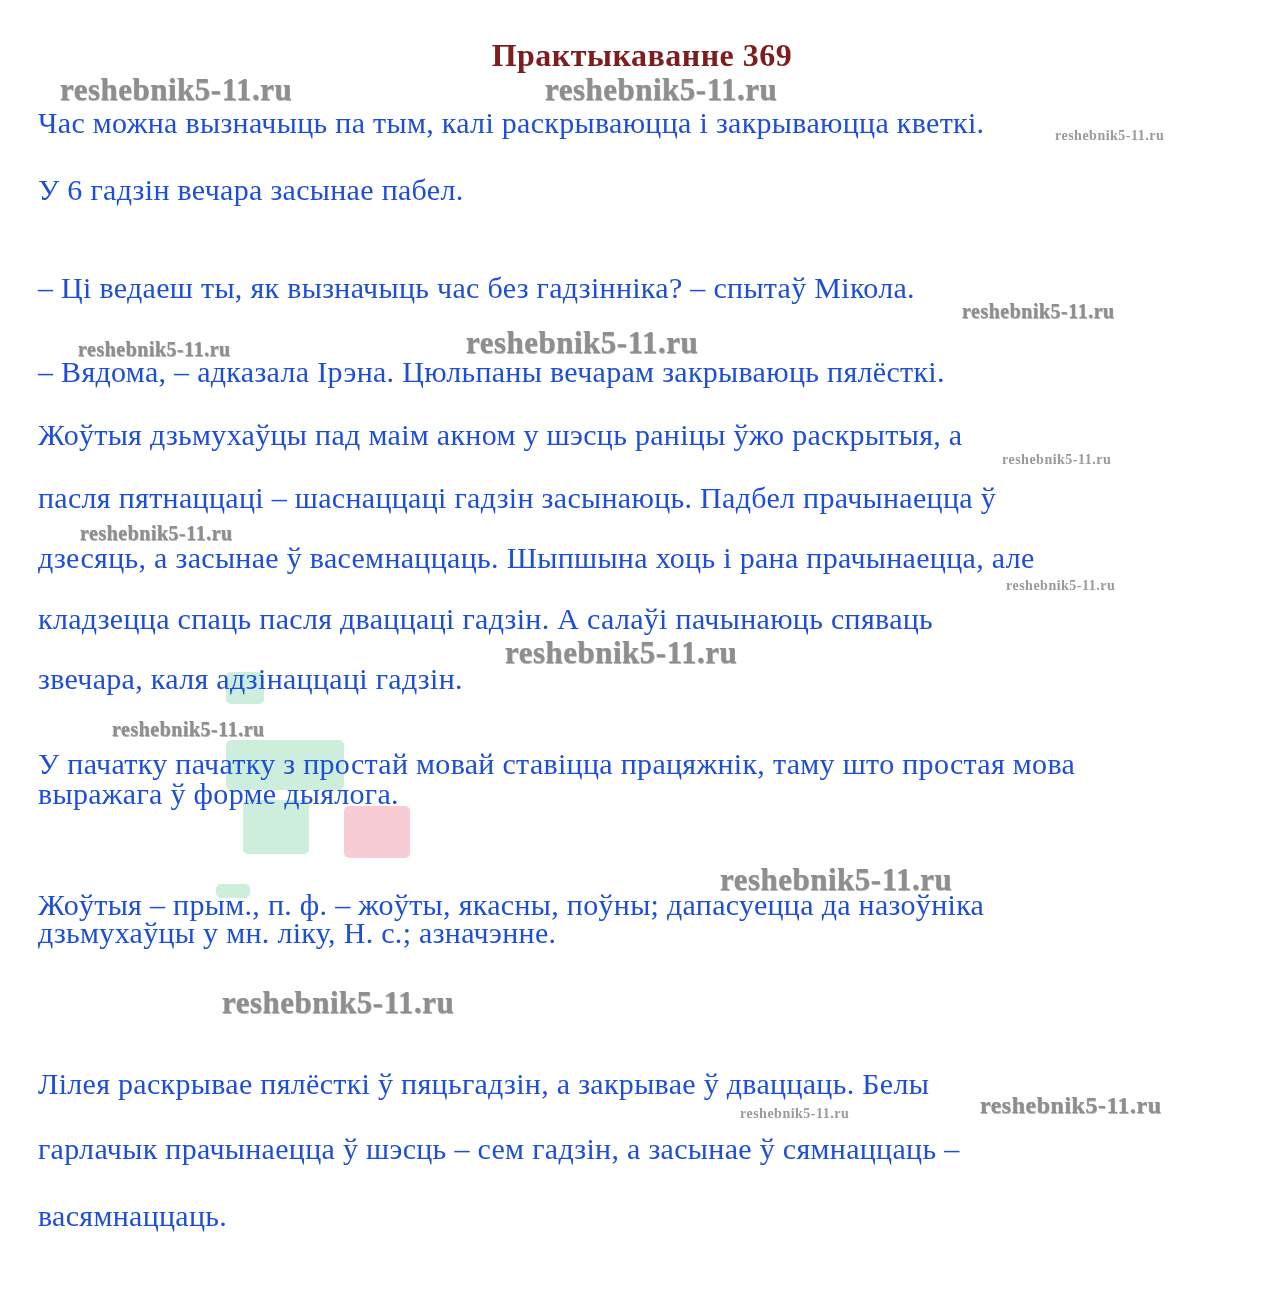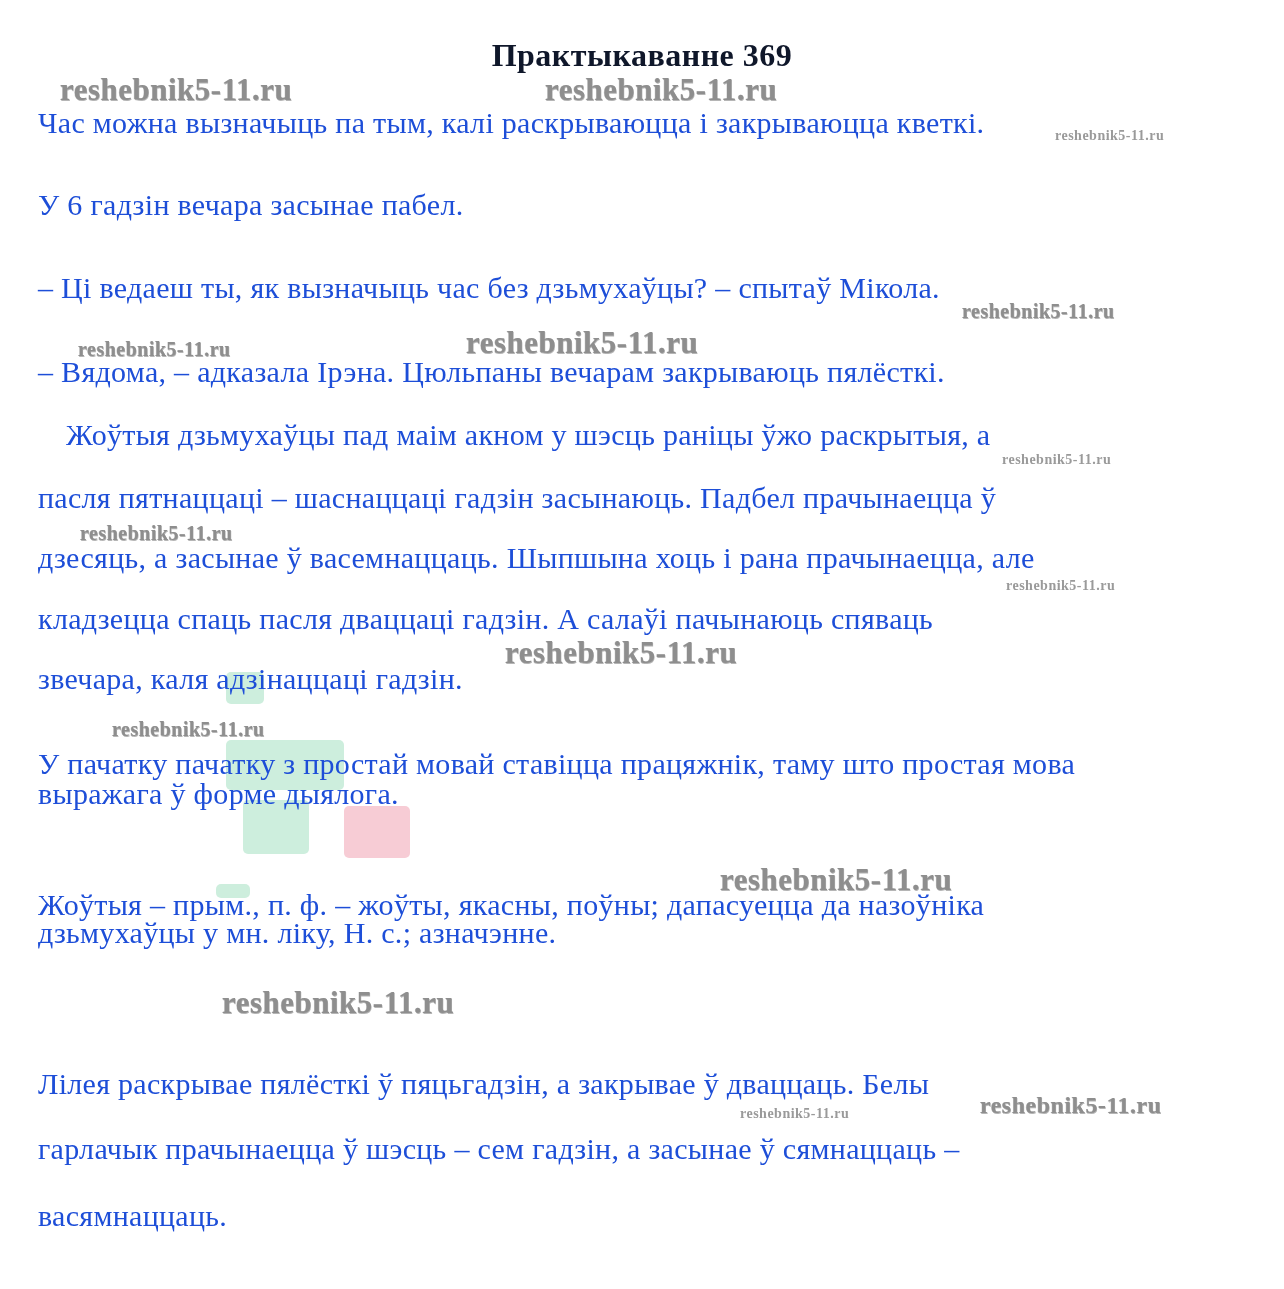--- a/index.html
+++ b/index.html
@@ -3,21 +3,21 @@
 <meta charset="utf-8">
 <style>
   html,body{margin:0;padding:0;background:#ffffff;}
   body{
     width:1284px;height:1289px;position:relative;overflow:hidden;
     font-family:"Liberation Serif", serif;
   }
   .page{position:absolute;inset:0;background:#ffffff;overflow:hidden;}
   .doc-title{
     position:absolute;top:16px;left:0;width:100%;text-align:center;
-    font-weight:bold;font-size:32px;color:#0f172a;letter-spacing:0.5px;z-index:2;
+    font-weight:bold;font-size:32px;color:#7f1d1d;letter-spacing:0.5px;z-index:2;
   }
   .text-line{
     position:absolute;left:38px;font-size:30px;color:#1d4ed8;
     white-space:nowrap;z-index:2;letter-spacing:0.3px;
   }
   .watermark{
     position:absolute;font-weight:bold;color:#8e8e8e;white-space:nowrap;z-index:1;
     text-shadow:0.5px 0.5px 0 #b5b5b5, -0.5px -0.5px 0 #cfcfcf;
     letter-spacing:0.5px;
   }
@@ -51,24 +51,24 @@
       <div class="watermark wm-small" style="top: 578px; left: 1006px;">reshebnik5-11.ru</div>
       <div class="watermark wm-large" style="top: 635px; left: 505px;">reshebnik5-11.ru</div>
       <div class="watermark wm-medium" style="top: 718px; left: 112px;">reshebnik5-11.ru</div>
       <div class="watermark wm-large" style="top: 862px; left: 720px;">reshebnik5-11.ru</div>
       <div class="watermark wm-large" style="top: 985px; left: 222px;">reshebnik5-11.ru</div>
       <div class="watermark wm-small" style="top: 1106px; left: 740px;">reshebnik5-11.ru</div>
       <div class="watermark wm-mlarge" style="top: 1092px; left: 980px;">reshebnik5-11.ru</div>
     </div>
   <div id="text-layer">
       <div class="text-line" style="top: 106px;">Час можна вызначыць па тым, калі раскрываюцца і закрываюцца кветкі.</div>
-      <div class="text-line" style="top: 188px;">У 6 гадзін вечара засынае пабел.</div>
-      <div class="text-line" style="top: 271px;">– Ці ведаеш ты, як вызначыць час без дзьмухаўцы? – спытаў Мікола.</div>
+      <div class="text-line" style="top: 173px;">У 6 гадзін вечара засынае пабел.</div>
+      <div class="text-line" style="top: 271px;">– Ці ведаеш ты, як вызначыць час без гадзінніка? – спытаў Мікола.</div>
       <div class="text-line" style="top: 355px;">– Вядома, – адказала Ірэна. Цюльпаны вечарам закрываюць пялёсткі.</div>
-      <div class="text-line" style="top: 418px; margin-left: 28px;">Жоўтыя дзьмухаўцы пад маім акном у шэсць раніцы ўжо раскрытыя, а</div>
+      <div class="text-line" style="top: 418px;">Жоўтыя дзьмухаўцы пад маім акном у шэсць раніцы ўжо раскрытыя, а</div>
       <div class="text-line" style="top: 481px;">пасля пятнаццаці – шаснаццаці гадзін засынаюць. Падбел прачынаецца ў</div>
       <div class="text-line" style="top: 541px;">дзесяць, а засынае ў васемнаццаць. Шыпшына хоць і рана прачынаецца, але</div>
       <div class="text-line" style="top: 602px;">кладзецца спаць пасля дваццаці гадзін. А салаўі пачынаюць спяваць</div>
       <div class="text-line" style="top: 662px;">звечара, каля адзінаццаці гадзін.</div>
       <div class="text-line" style="top: 747px;">У пачатку пачатку з простай мовай ставіцца працяжнік, таму што простая мова</div>
       <div class="text-line" style="top: 777px; font-family: Liberation Serif, serif;">выражага ў форме дыялога.</div>
       <div class="text-line" style="top: 888px;">Жоўтыя – прым., п. ф. – жоўты, якасны, поўны; дапасуецца да назоўніка</div>
       <div class="text-line" style="top: 916px;">дзьмухаўцы у мн. ліку, Н. с.; азначэнне.</div>
       <div class="text-line" style="top: 1067px;">Лілея раскрывае пялёсткі ў пяцьгадзін, а закрывае ў дваццаць. Белы</div>
       <div class="text-line" style="top: 1132px;">гарлачык прачынаецца ў шэсць – сем гадзін, а засынае ў сямнаццаць –</div>

